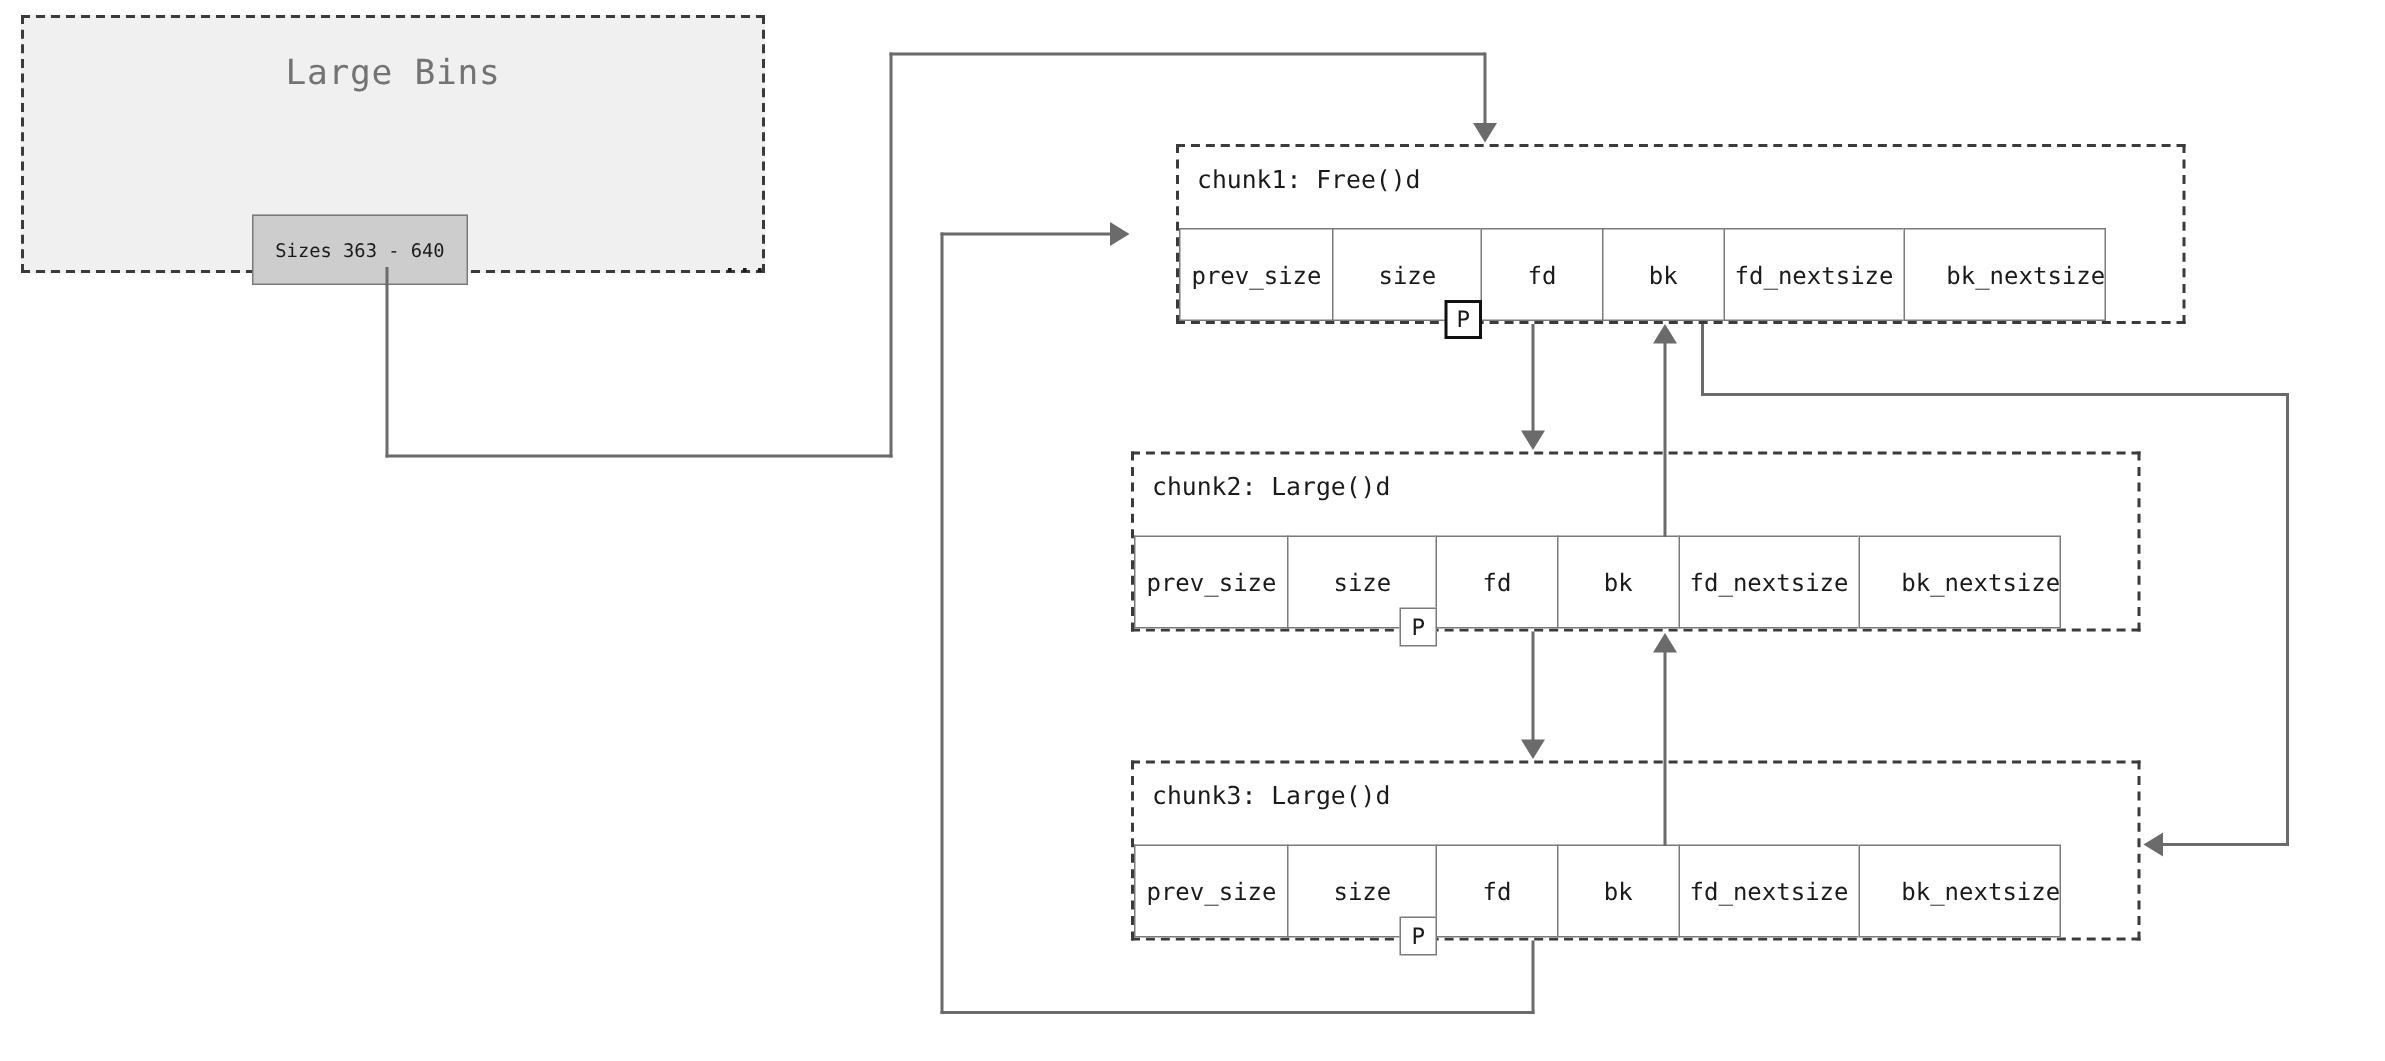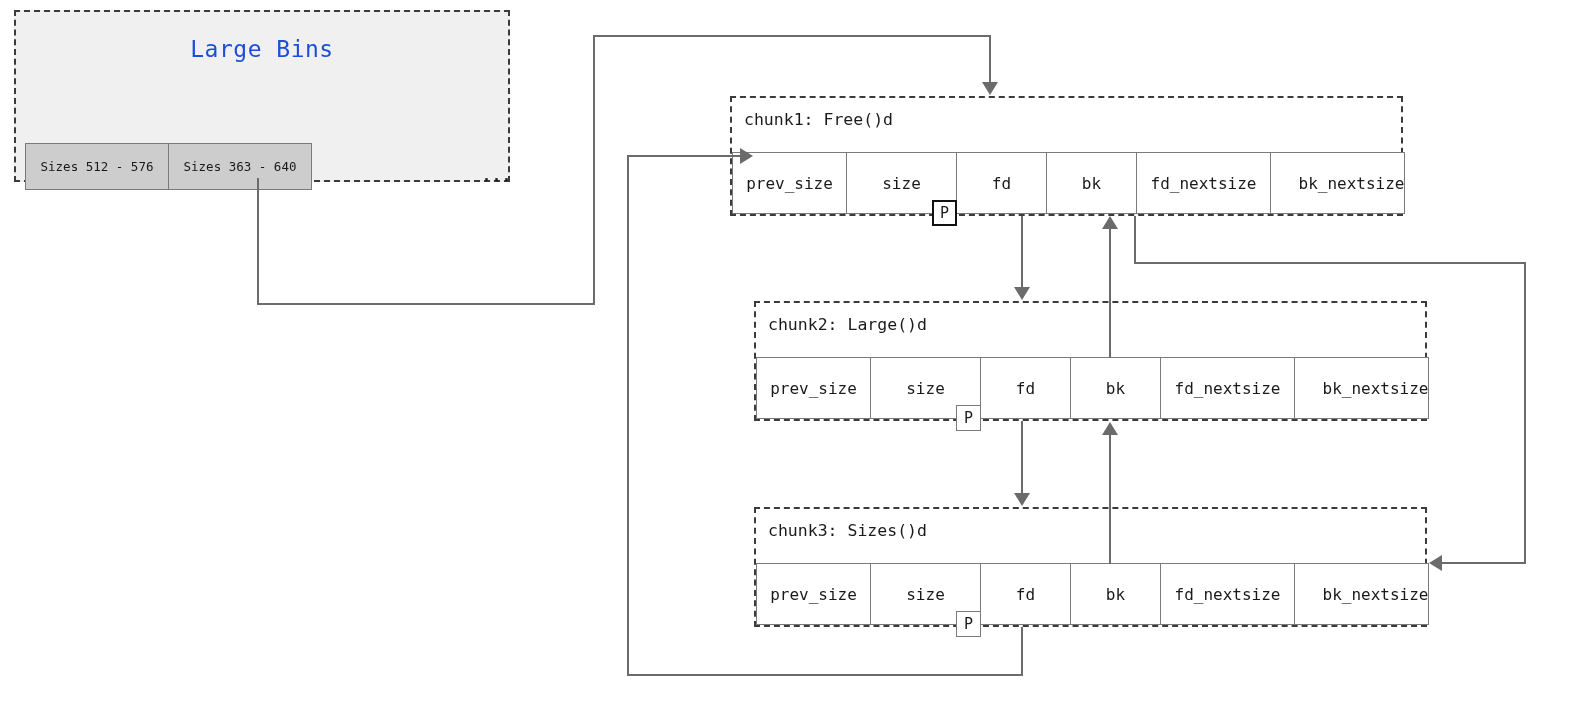--- a/index.html
+++ b/index.html
@@ -32,21 +32,21 @@
     box-sizing: border-box;
   }
   #bins-title {
     position: absolute;
     left: 0;
     top: 24px;
     width: 100%;
     text-align: center;
     font-size: 23px;
     letter-spacing: 0.5px;
-    color: #1d4ed8;
+    color: #737373;
   }
   .bin-cell {
     position: absolute;
     top: 131px;
     height: 47px;
     background: #cdcdcd;
     border: 1px solid #7a7a7a;
     box-sizing: border-box;
     display: flex;
     align-items: center;
@@ -78,21 +78,21 @@
     left: 12px;
     top: 12px;
     font-size: 16.5px;
     color: #1a1a1a;
     white-space: nowrap;
   }
   .fields {
     position: absolute;
     left: 0;
     bottom: 0;
-    width: 673px;
+    width: 618px;
     height: 62px;
     display: flex;
   }
   .field {
     position: relative;
     border: 1px solid #7a7a7a;
     border-right: none;
     box-sizing: border-box;
     display: flex;
     align-items: center;
@@ -160,27 +160,26 @@
   }
 </style>
 </head>
 <body>
 
 <div id="canvas">
 
   <div id="bins-panel">
     <div id="bins-title">Large Bins</div>
 
-    <div class="bin-cell" style="left:9px; width:144px;">Sizes 512 - 576</div>
     <div class="bin-cell" style="left:152px; width:144px;">Sizes 363 - 640</div>
 
     <div id="bin-ellipsis">...</div>
   </div>
 
-  <div class="chunk" style="left:730px; top:96px; height:120px;text-align:right;">
+  <div class="chunk" style="left:784px; top:96px; height:120px;text-align:right;">
     <div class="chunk-title">chunk1: Free()d</div>
     <div class="fields">
       <div class="field" style="width:114px;">prev_size</div>
       <div class="field" style="width:110px;">
         <span>size</span>
         <span class="pflag thick">P</span>
       </div>
       <div class="field" style="width:90px;">fd</div>
       <div class="field" style="width:90px;">bk</div>
       <div class="field" style="width:134px;">fd_nextsize</div>
@@ -197,21 +196,21 @@
         <span class="pflag thin">P</span>
       </div>
       <div class="field" style="width:90px;">fd</div>
       <div class="field" style="width:90px;">bk</div>
       <div class="field" style="width:134px;">fd_nextsize</div>
       <div class="field" style="width:135px;">bk_nextsize</div>
     </div>
   </div>
 
   <div class="chunk" style="left:754px; top:507px; height:120px;">
-    <div class="chunk-title">chunk3: Sizes()d</div>
+    <div class="chunk-title">chunk3: Large()d</div>
     <div class="fields">
       <div class="field" style="width:114px;">prev_size</div>
       <div class="field" style="width:110px;">
         <span>size</span>
         <span class="pflag thin">P</span>
       </div>
       <div class="field" style="width:90px;">fd</div>
       <div class="field" style="width:90px;">bk</div>
       <div class="field" style="width:134px;">fd_nextsize</div>
       <div class="field" style="width:135px;">bk_nextsize</div>

